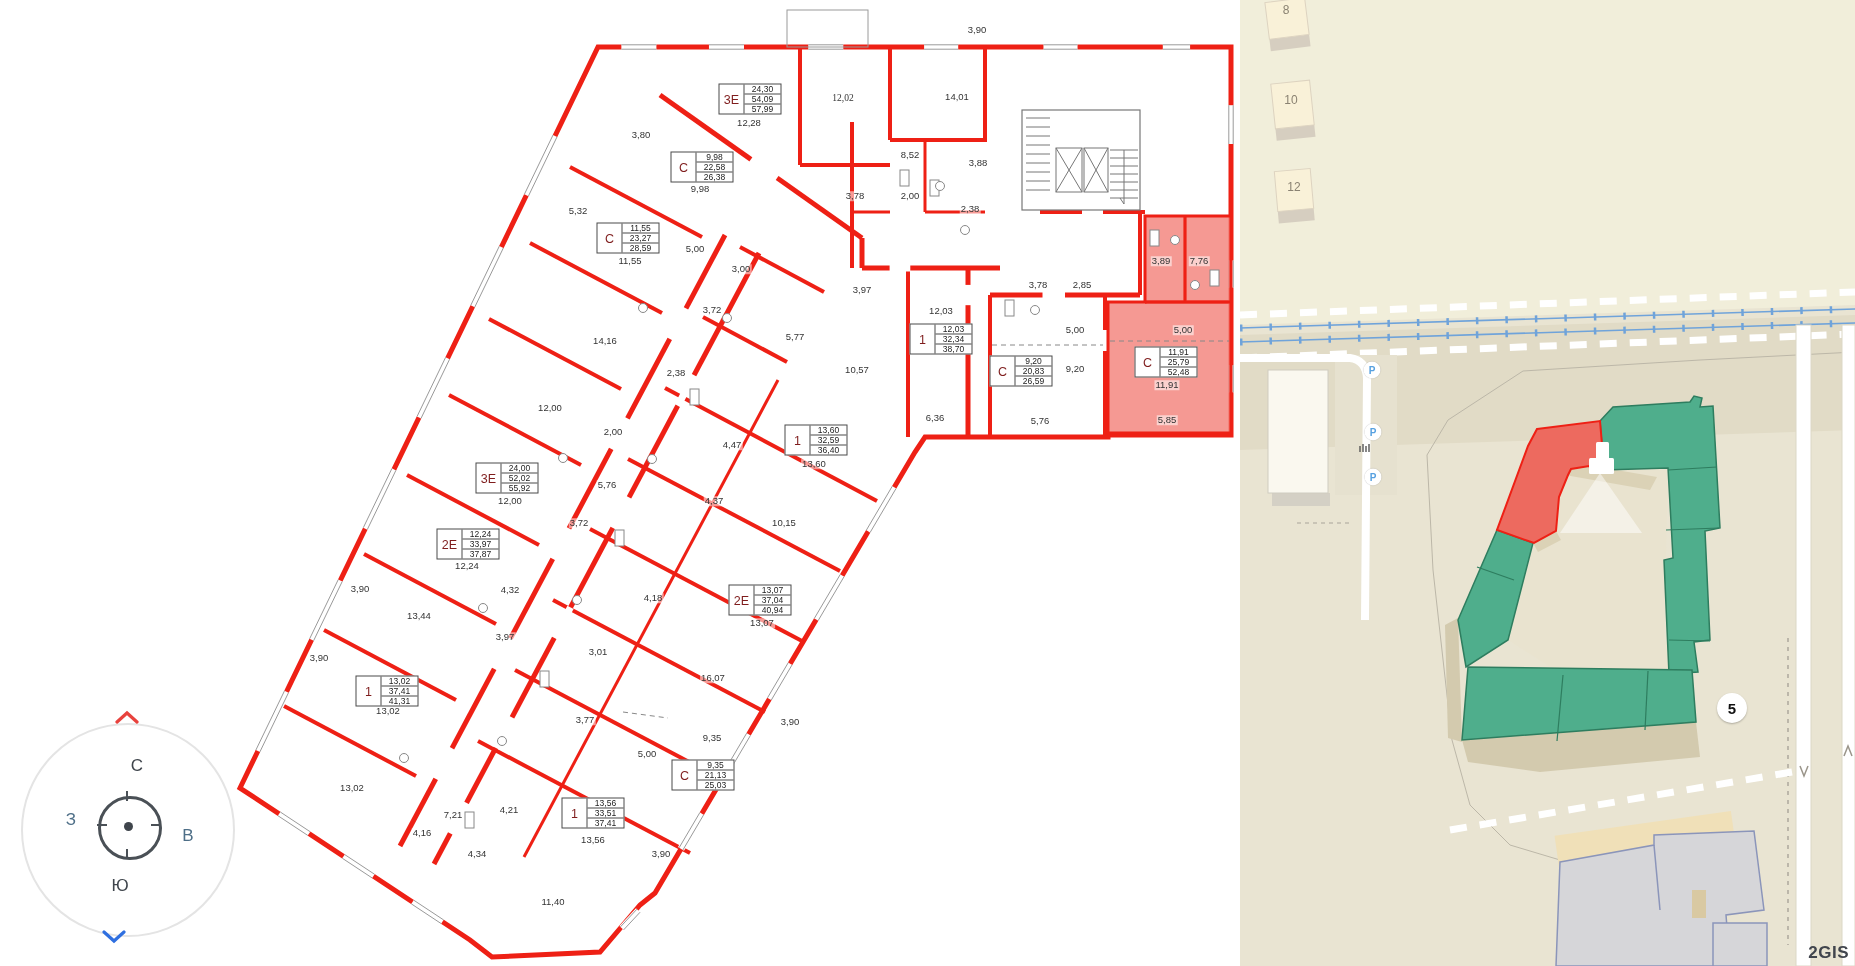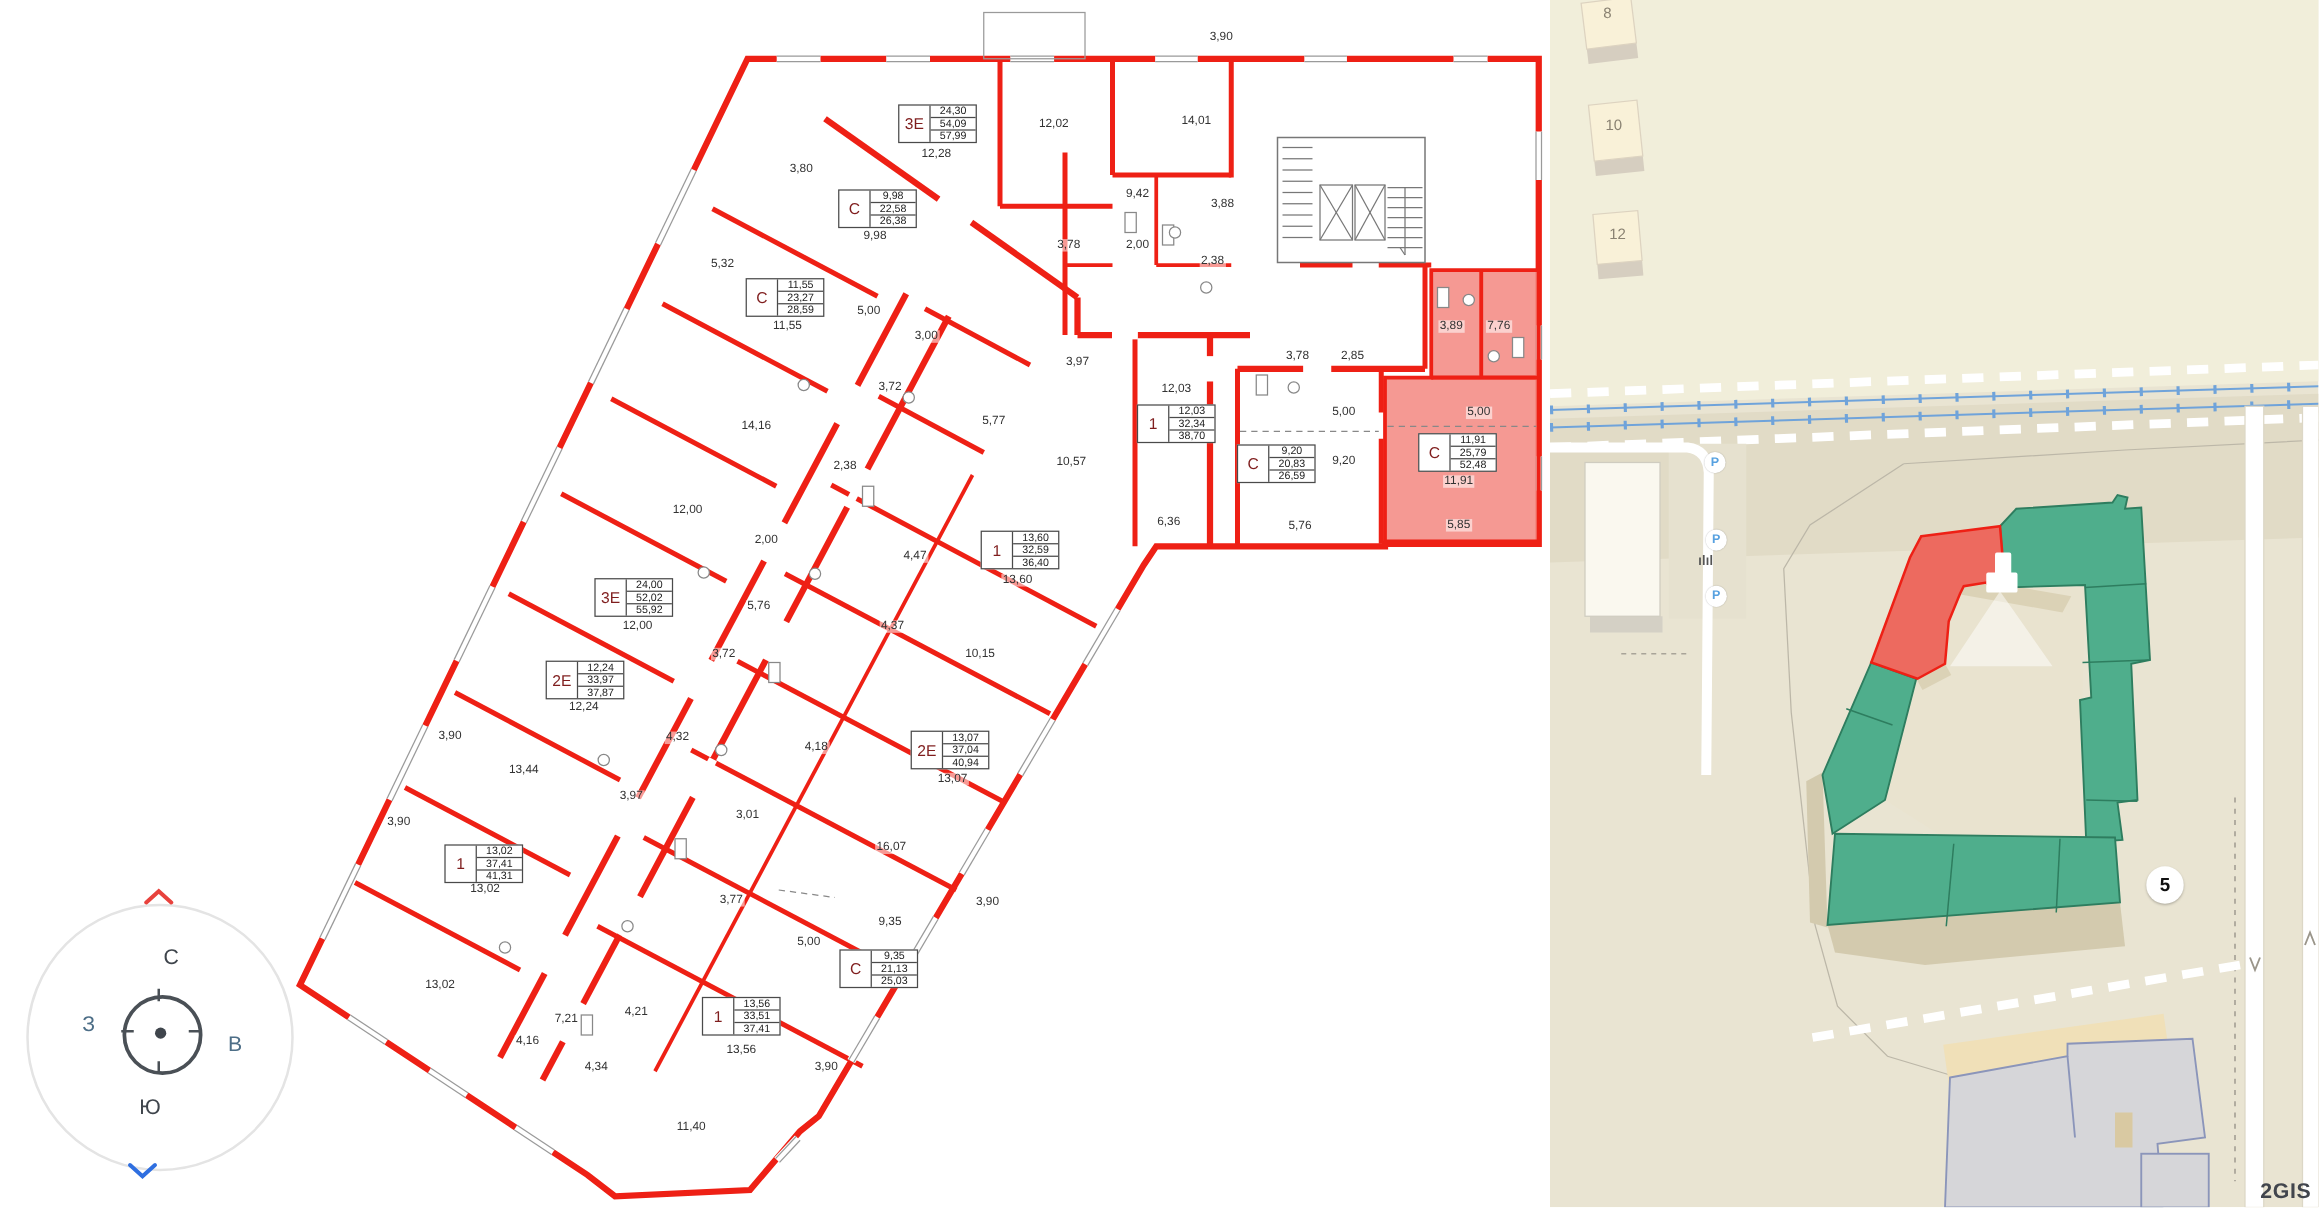--- a/index.html
+++ b/index.html
@@ -224,24 +224,24 @@
         <circle cx="577" cy="600" r="4.5" fill="#fff" stroke="#888" stroke-width="1"></circle>
         <circle cx="502" cy="741" r="4.5" fill="#fff" stroke="#888" stroke-width="1"></circle>
         <circle cx="643" cy="308" r="4.5" fill="#fff" stroke="#888" stroke-width="1"></circle>
         <circle cx="563" cy="458" r="4.5" fill="#fff" stroke="#888" stroke-width="1"></circle>
         <circle cx="483" cy="608" r="4.5" fill="#fff" stroke="#888" stroke-width="1"></circle>
         <circle cx="404" cy="758" r="4.5" fill="#fff" stroke="#888" stroke-width="1"></circle>
       </svg>
     <div id="fp-labels">
         <div class="dim" style="left: 977px; top: 30px;">3,90</div>
         <div class="dim" style="left: 749px; top: 123px;">12,28</div>
-        <div class="dim" style="left: 843px; top: 99px;">12,02</div>
+        <div class="dim" style="left: 843px; top: 99px; font-family: Liberation Serif, serif;">12,02</div>
         <div class="dim" style="left: 957px; top: 97px;">14,01</div>
         <div class="dim" style="left: 641px; top: 135px;">3,80</div>
-        <div class="dim" style="left: 910px; top: 155px;">9,42</div>
+        <div class="dim" style="left: 910px; top: 155px;">8,52</div>
         <div class="dim" style="left: 978px; top: 163px;">3,88</div>
         <div class="dim" style="left: 700px; top: 189px;">9,98</div>
         <div class="dim" style="left: 855px; top: 196px;">3,78</div>
         <div class="dim" style="left: 910px; top: 196px;">2,00</div>
         <div class="dim" style="left: 970px; top: 209px;">2,38</div>
         <div class="dim" style="left: 578px; top: 211px;">5,32</div>
         <div class="dim" style="left: 695px; top: 249px;">5,00</div>
         <div class="dim" style="left: 630px; top: 261px;">11,55</div>
         <div class="dim" style="left: 741px; top: 269px;">3,00</div>
         <div class="dim" style="left: 1161px; top: 261px;">3,89</div>
@@ -266,21 +266,21 @@
         <div class="dim" style="left: 613px; top: 432px;">2,00</div>
         <div class="dim" style="left: 732px; top: 445px;">4,47</div>
         <div class="dim" style="left: 814px; top: 464px;">13,60</div>
         <div class="dim" style="left: 607px; top: 485px;">5,76</div>
         <div class="dim" style="left: 510px; top: 501px;">12,00</div>
         <div class="dim" style="left: 714px; top: 501px;">4,37</div>
         <div class="dim" style="left: 579px; top: 523px;">3,72</div>
         <div class="dim" style="left: 784px; top: 523px;">10,15</div>
         <div class="dim" style="left: 467px; top: 566px;">12,24</div>
         <div class="dim" style="left: 360px; top: 589px;">3,90</div>
-        <div class="dim" style="left: 542px; top: 590px;">4,32</div>
+        <div class="dim" style="left: 510px; top: 590px;">4,32</div>
         <div class="dim" style="left: 653px; top: 598px;">4,18</div>
         <div class="dim" style="left: 419px; top: 616px;">13,44</div>
         <div class="dim" style="left: 762px; top: 623px;">13,07</div>
         <div class="dim" style="left: 505px; top: 637px;">3,97</div>
         <div class="dim" style="left: 319px; top: 658px;">3,90</div>
         <div class="dim" style="left: 713px; top: 678px;">16,07</div>
         <div class="dim" style="left: 598px; top: 652px;">3,01</div>
         <div class="dim" style="left: 388px; top: 711px;">13,02</div>
         <div class="dim" style="left: 585px; top: 720px;">3,77</div>
         <div class="dim" style="left: 790px; top: 722px;">3,90</div>

